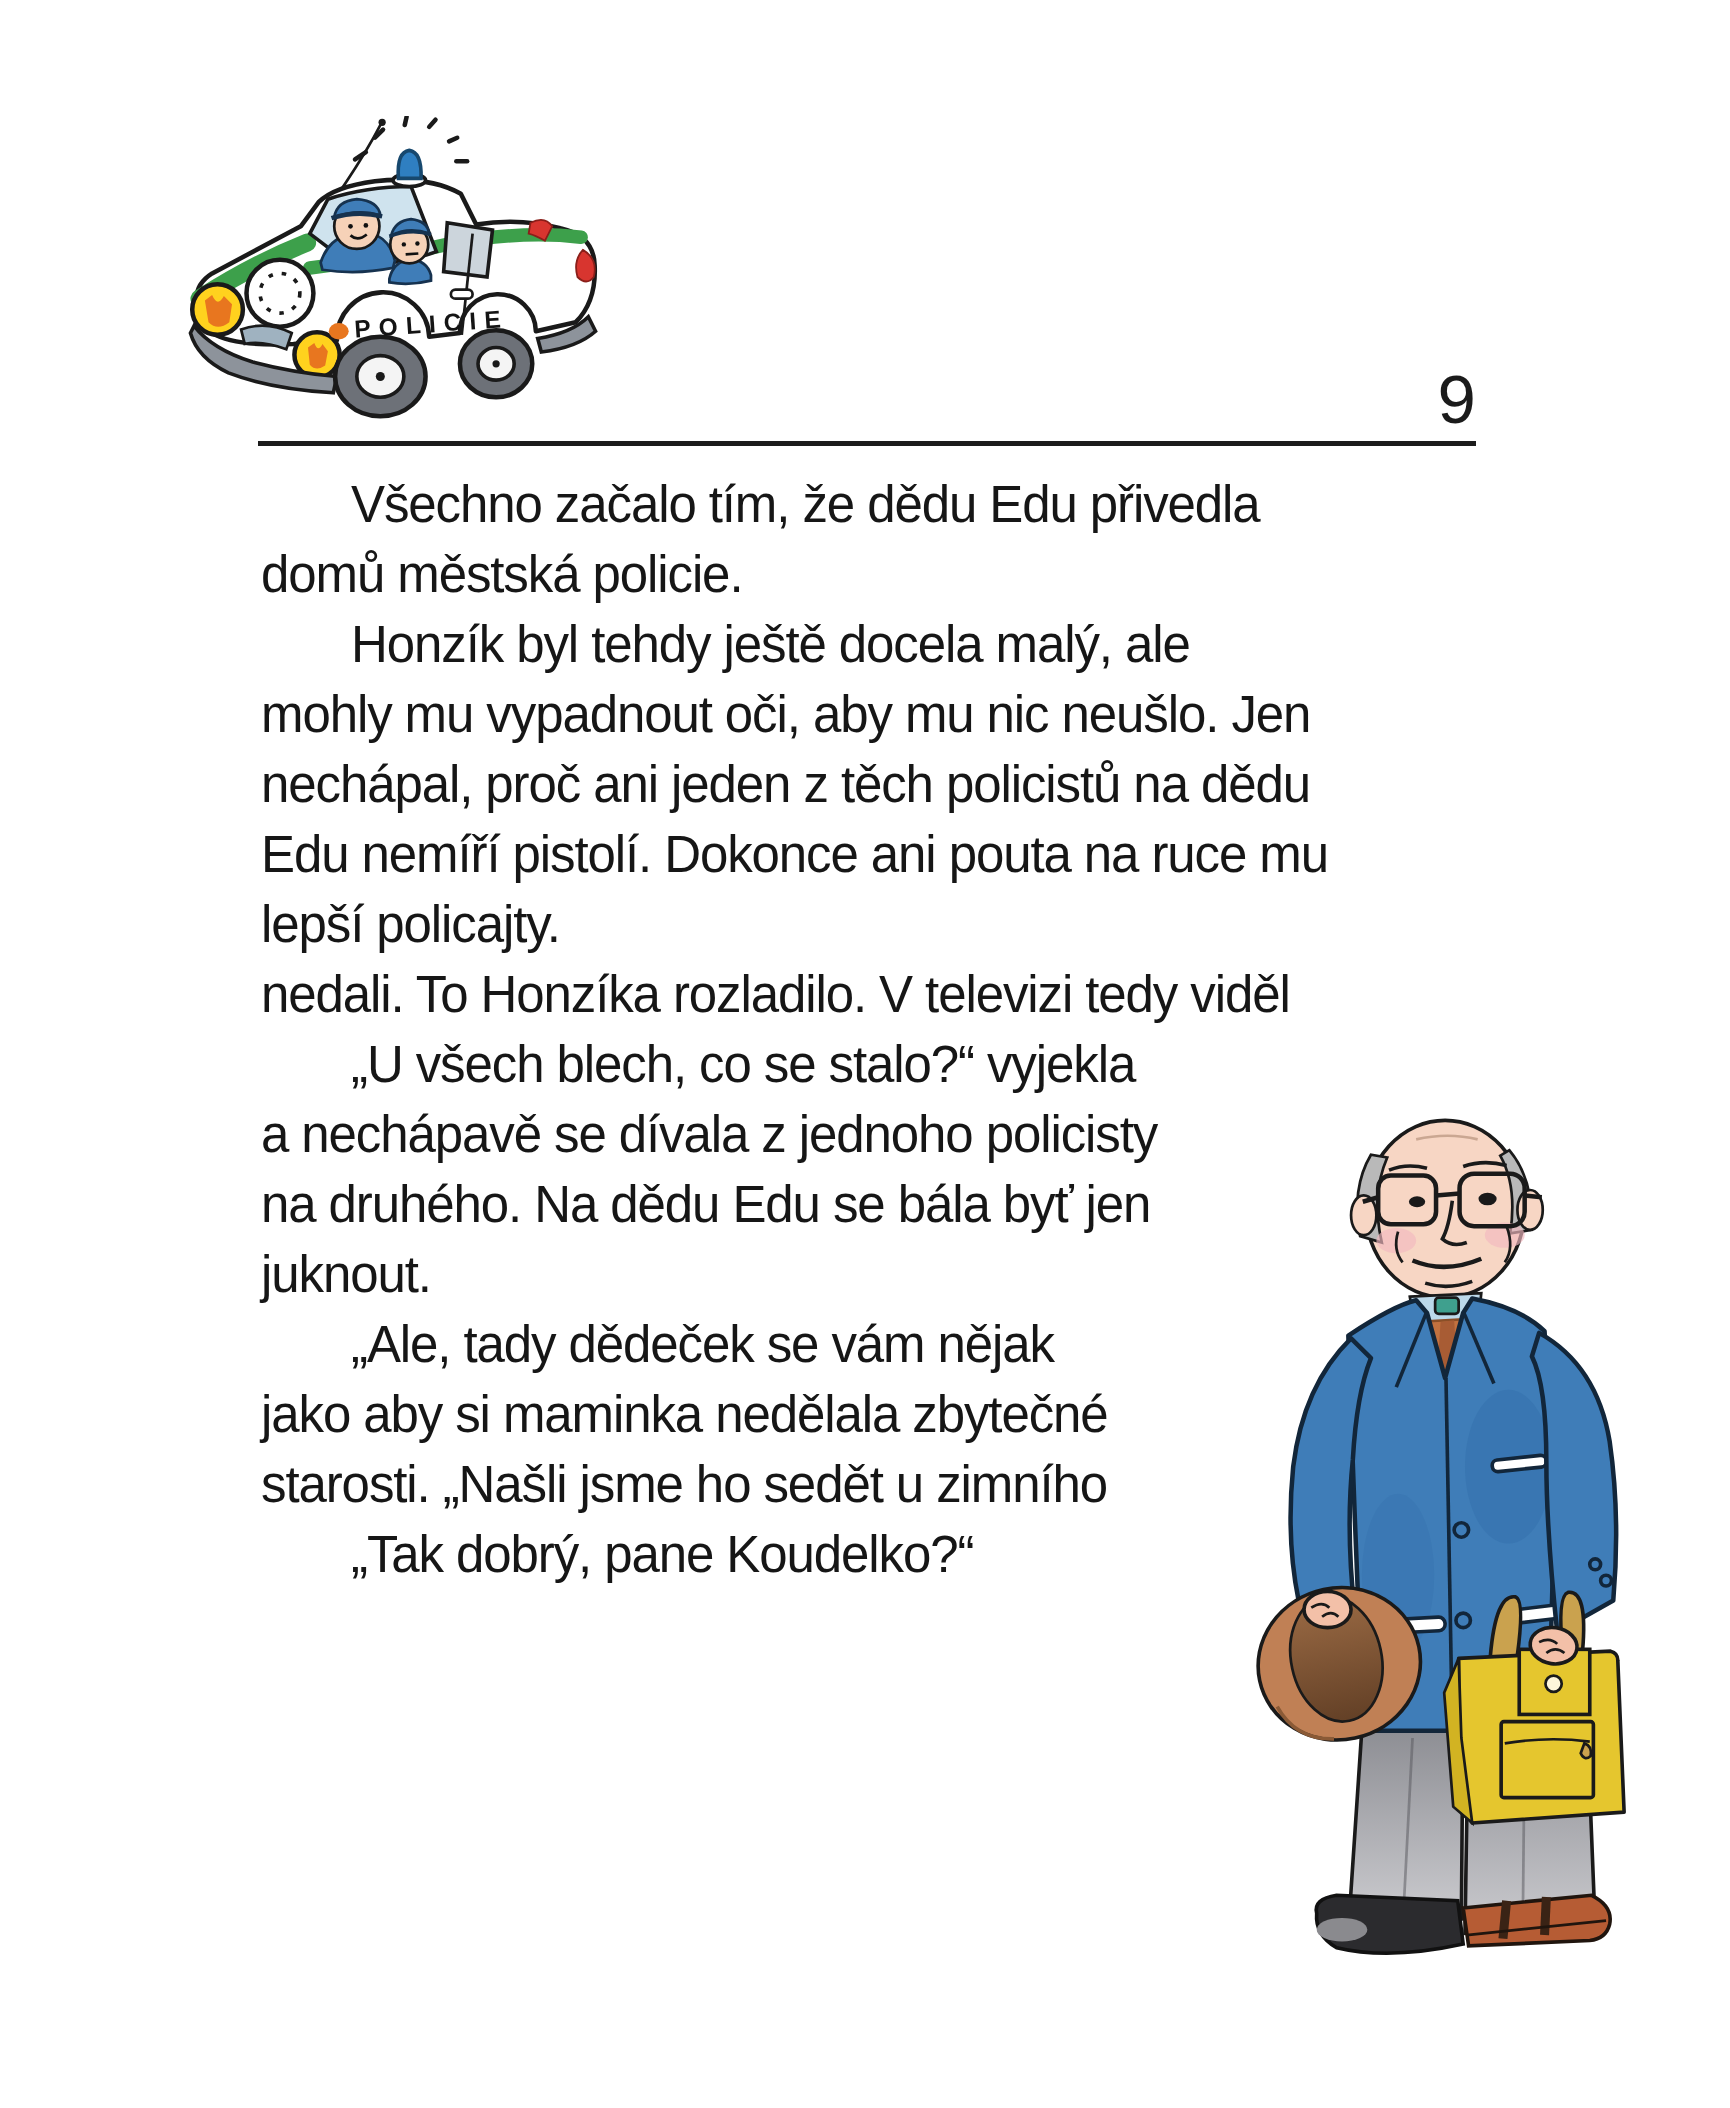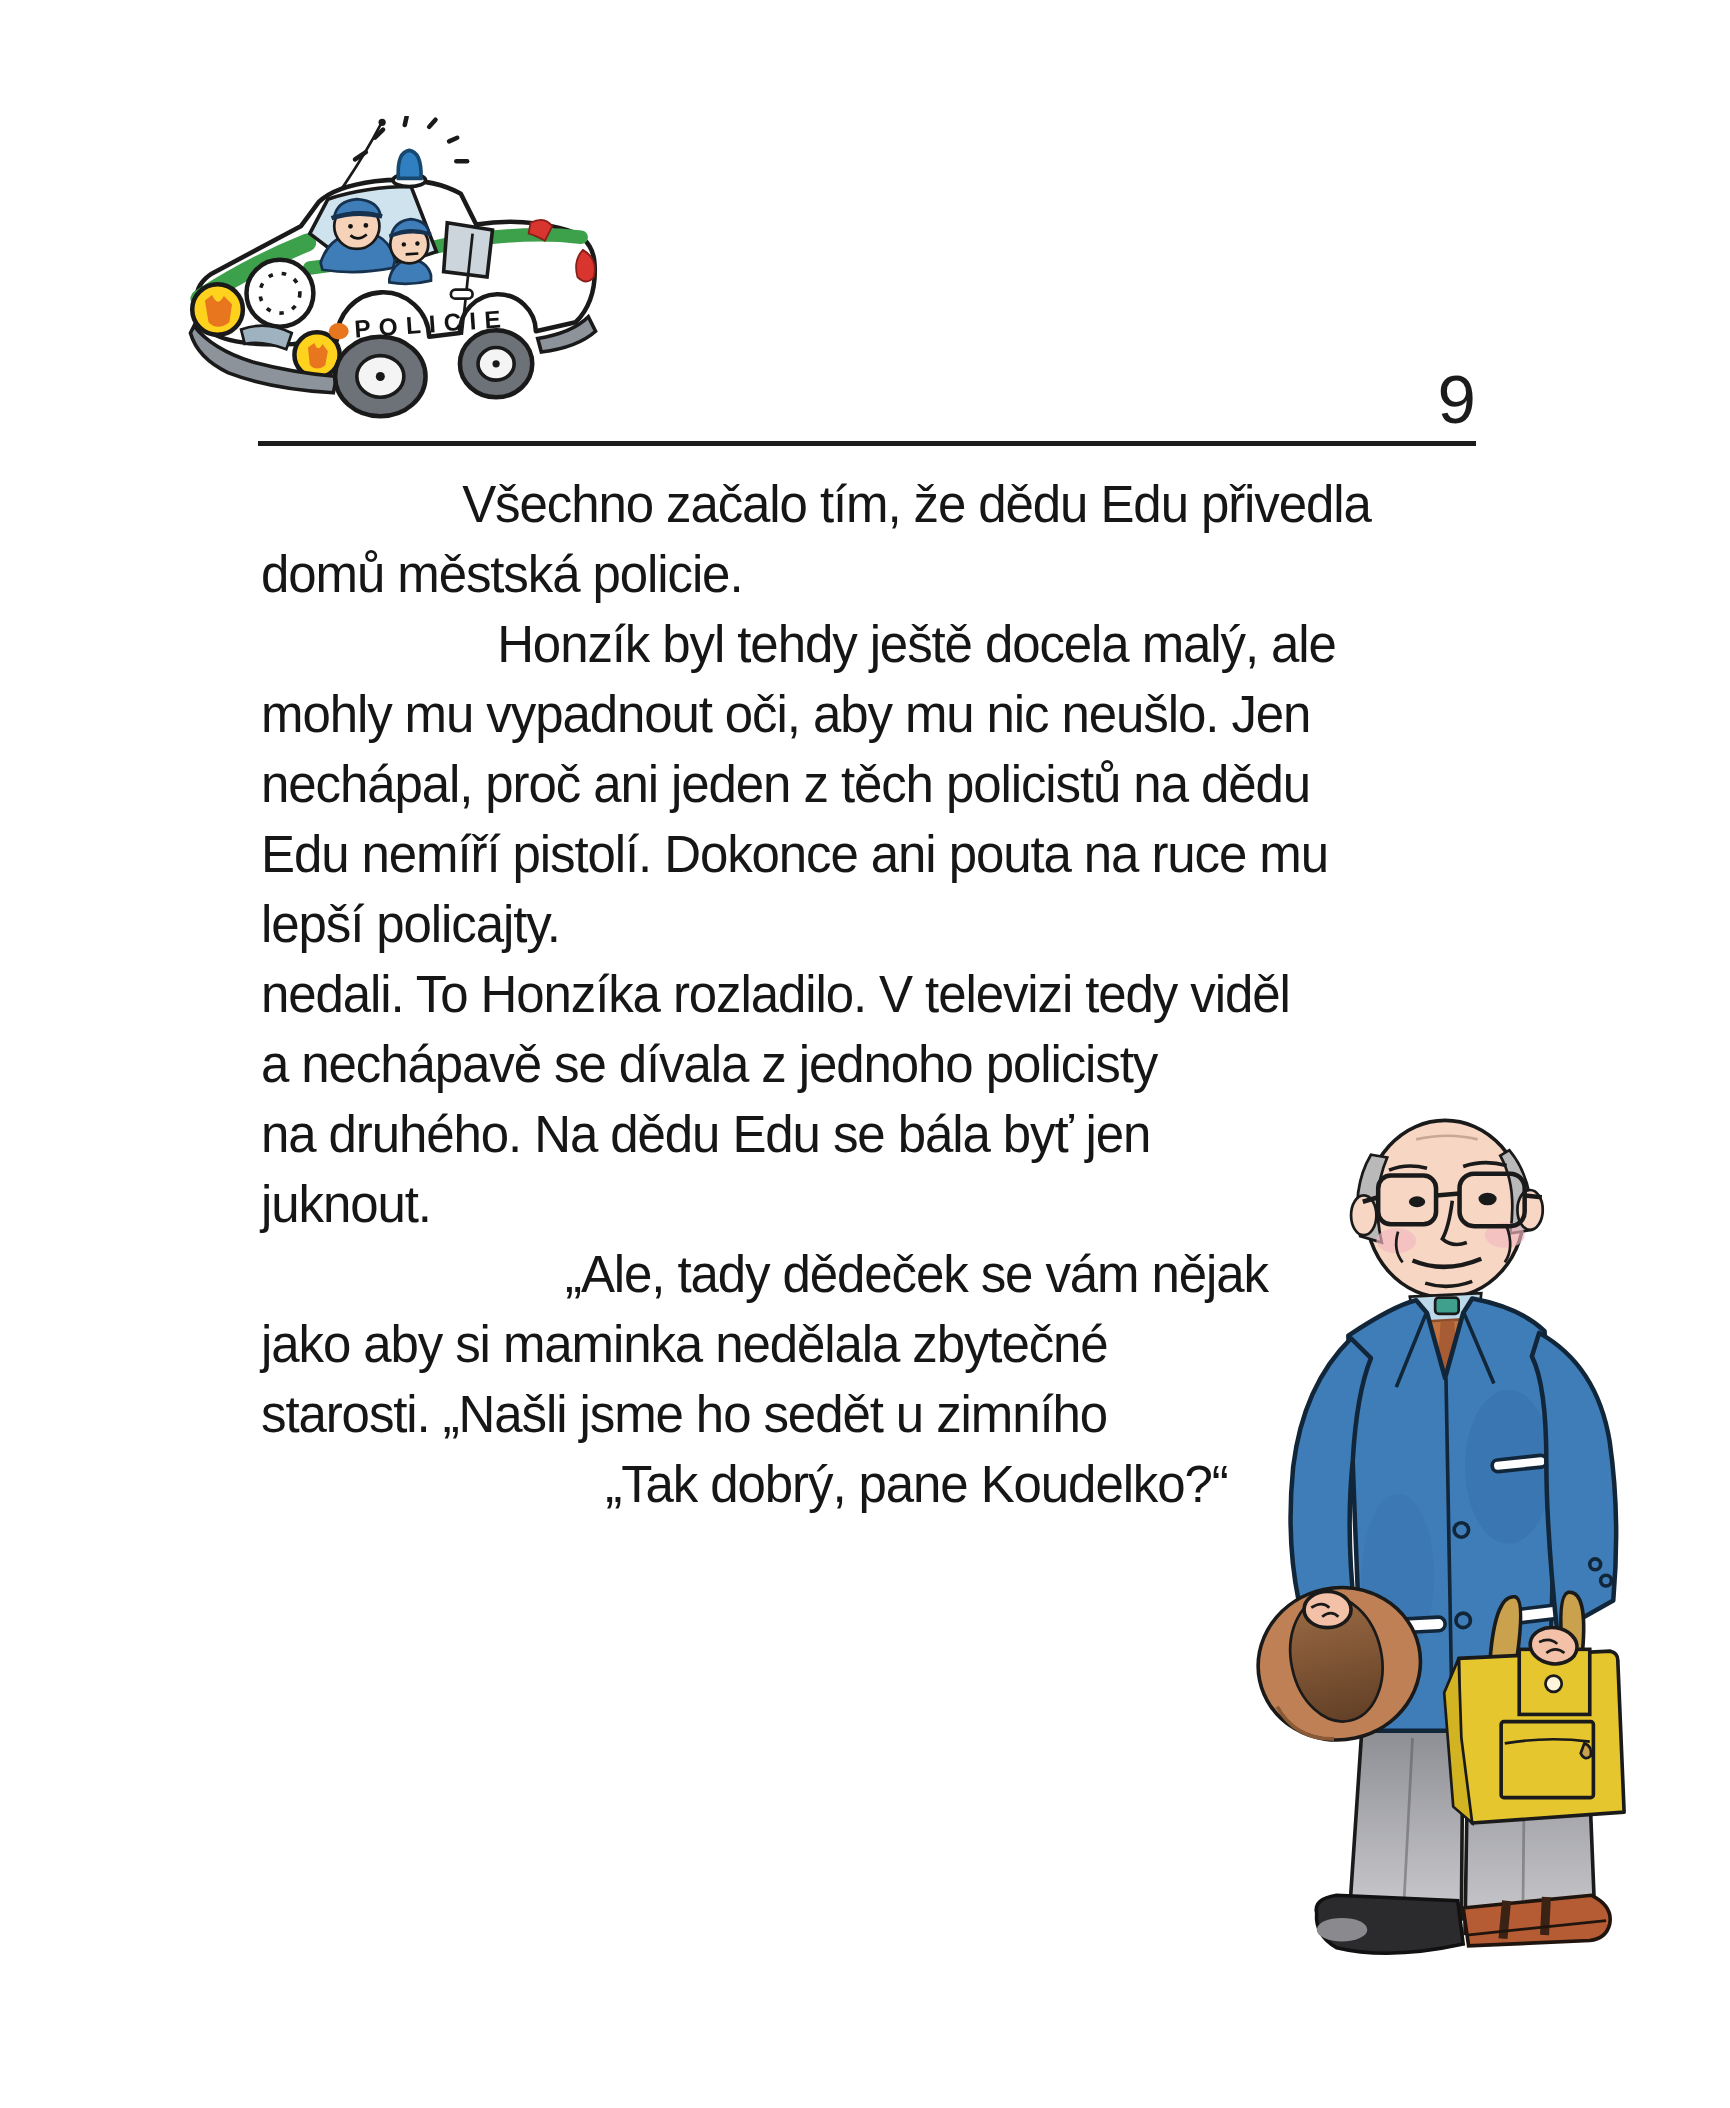--- a/index.html
+++ b/index.html
@@ -18,21 +18,21 @@
     text-align:right;font-size:69px;font-weight:400;letter-spacing:-0.9px;color:#1b1b1b;
   }
   .rule{
     position:absolute;left:258px;top:441px;width:1218px;height:4.5px;background:#1c1c1c;
   }
   .body-text{
     position:absolute;left:261px;top:470px;width:1221px;
     font-size:51px;line-height:70px;letter-spacing:-1.1px;color:#161616;
   }
   .line{white-space:pre;}
-  .line.indent{padding-left:90px;text-align:center;}
+  .line.indent{padding-left:90px;}
   text.car-label{
     font-family:"Liberation Sans", sans-serif;
     font-size:27px;font-weight:700;letter-spacing:9px;fill:#141414;
   }
 </style>
 </head>
 <body>
 
 <div class="page">
 
@@ -136,20 +136,21 @@
 
   <div class="body-text">
       <div class="line indent">Všechno začalo tím, že dědu Edu přivedla</div>
       <div class="line">domů městská policie.</div>
       <div class="line indent">Honzík byl tehdy ještě docela malý, ale</div>
       <div class="line">mohly mu vypadnout oči, aby mu nic neušlo. Jen</div>
       <div class="line">nechápal, proč ani jeden z těch policistů na dědu</div>
       <div class="line">Edu nemíří pistolí. Dokonce ani pouta na ruce mu</div>
       <div class="line">lepší policajty.</div>
       <div class="line">nedali. To Honzíka rozladilo. V televizi tedy viděl</div>
+      <div class="line indent">„U všech blech, co se stalo?“ vyjekla</div>
       <div class="line">a nechápavě se dívala z jednoho policisty</div>
       <div class="line">na druhého. Na dědu Edu se bála byť jen</div>
       <div class="line">juknout.</div>
       <div class="line indent">„Ale, tady dědeček se vám nějak</div>
       <div class="line">jako aby si maminka nedělala zbytečné</div>
       <div class="line">starosti. „Našli jsme ho sedět u zimního</div>
       <div class="line indent">„Tak dobrý, pane Koudelko?“</div>
     </div>
 
   <svg class="grandpa-illo" viewBox="0 0 445 950">

